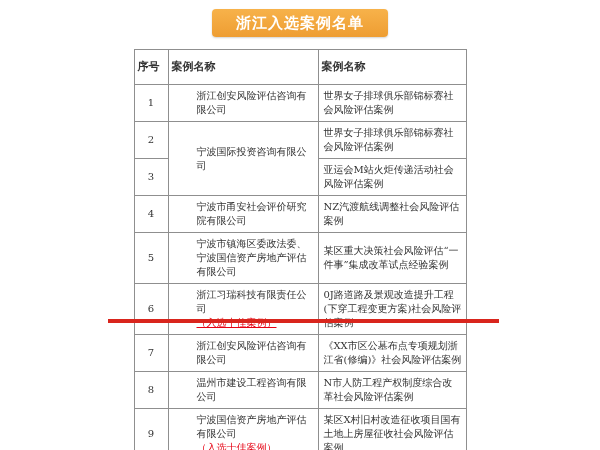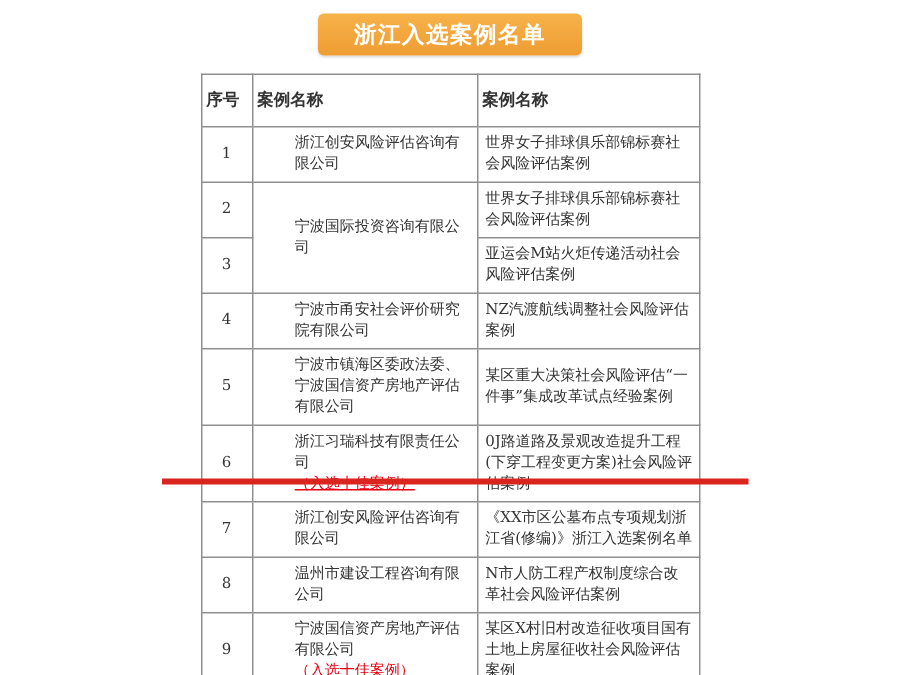--- a/index.html
+++ b/index.html
@@ -89,21 +89,21 @@
             <td class="case">某区重大决策社会风险评估“一件事”集成改革试点经验案例</td>
           </tr>
           <tr>
             <td class="no">6</td>
             <td class="unit"><span>浙江习瑞科技有限责任公司</span><span class="note">（入选十佳案例）</span></td>
             <td class="case">0J路道路及景观改造提升工程(下穿工程变更方案)社会风险评估案例</td>
           </tr>
           <tr>
             <td class="no">7</td>
             <td class="unit"><span>浙江创安风险评估咨询有限公司</span></td>
-            <td class="case">《XX市区公墓布点专项规划浙江省(修编)》浙江入选案例名单</td>
+            <td class="case">《XX市区公墓布点专项规划浙江省(修编)》社会风险评估案例</td>
           </tr>
           <tr>
             <td class="no">8</td>
             <td class="unit"><span>温州市建设工程咨询有限公司</span></td>
             <td class="case">N市人防工程产权制度综合改革社会风险评估案例</td>
           </tr>
           <tr>
             <td class="no">9</td>
             <td class="unit"><span>宁波国信资产房地产评估有限公司</span><span class="note">（入选十佳案例）</span></td>
             <td class="case">某区X村旧村改造征收项目国有土地上房屋征收社会风险评估案例</td>

